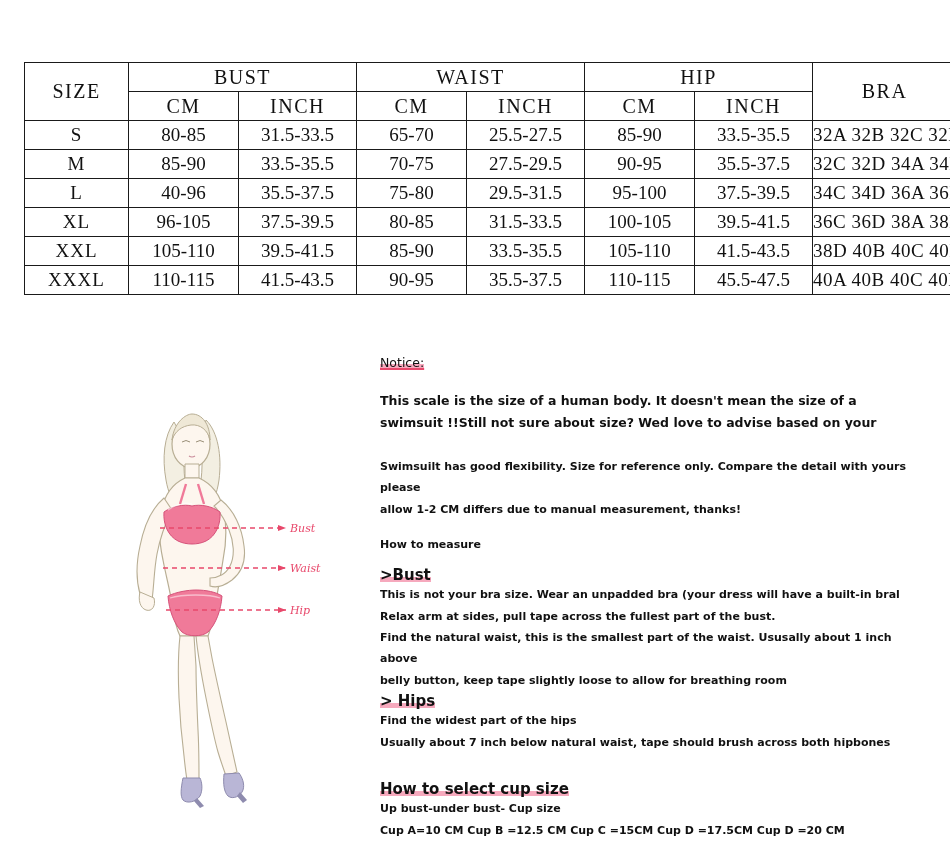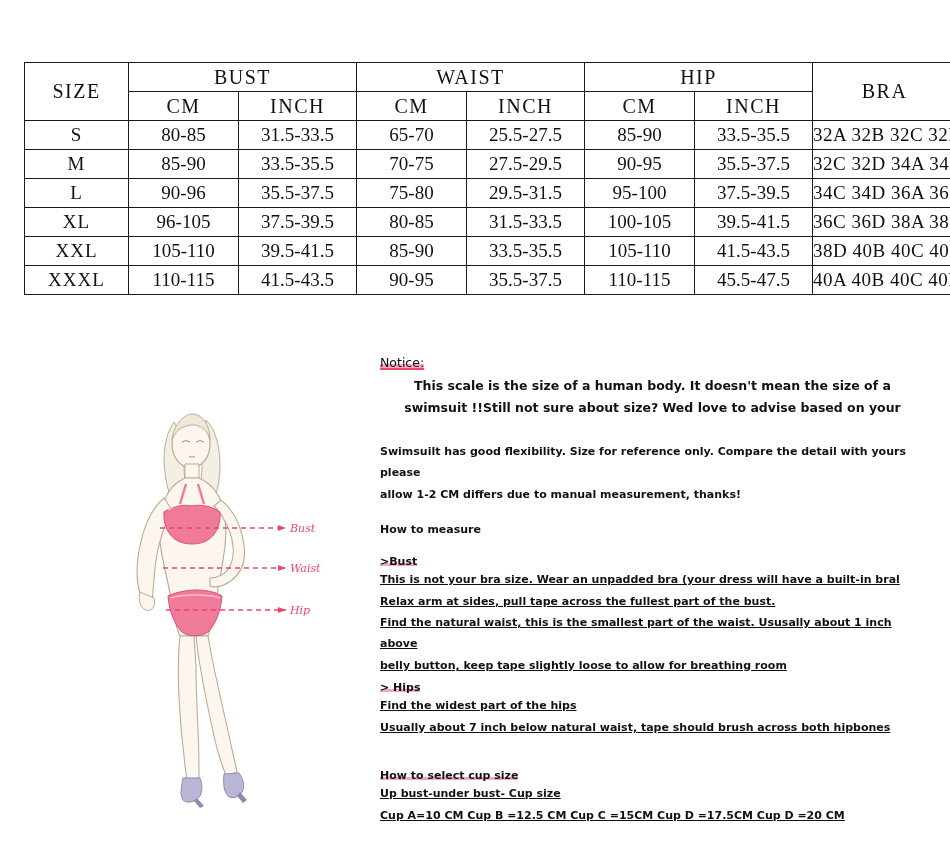--- a/index.html
+++ b/index.html
@@ -96,45 +96,43 @@
     display: inline-block;
     text-decoration: underline;
     text-decoration-color: #e8486b;
     text-decoration-thickness: 2px;
     background: linear-gradient(transparent 62%, #f6a9bd 62%, #f6a9bd 86%, transparent 86%);
   }
   .notes .big {
     font-size: 12.5px;
     font-weight: bold;
     line-height: 1.75;
-    margin-top: 4px;
-    text-align: center;
+    margin-top: 19px;
   }
   .notes .para {
     font-size: 11px;
     font-weight: bold;
     line-height: 1.95;
     margin-top: 22px;
   }
   .notes .lbl {
     font-size: 11px;
     font-weight: bold;
     margin-top: 18px;
   }
   .notes .sub-hl {
-    font-size: 11px;
+    font-size: 15px;
     font-weight: bold;
     display: inline-block;
     background: linear-gradient(transparent 60%, #f6a9bd 60%, #f6a9bd 88%, transparent 88%);
   }
   .notes .line {
     font-size: 11px;
     font-weight: bold;
     line-height: 1.95;
-    text-decoration: underline;
   }
   .notes .gap { margin-top: 14px; }
   .notes .gap-lg { margin-top: 26px; }
 </style>
 </head>
 <body>
 
 <div class="table-wrap">
   <table class="size-table">
     <colgroup>
@@ -180,21 +178,21 @@
         <td>85-90</td>
         <td>33.5-35.5</td>
         <td>70-75</td>
         <td>27.5-29.5</td>
         <td>90-95</td>
         <td>35.5-37.5</td>
         <td class="bra-cell">32C 32D 34A 34B</td>
       </tr>
       <tr>
         <td class="size-label">L</td>
-        <td>90-96</td>
+        <td>40-96</td>
         <td>35.5-37.5</td>
         <td>75-80</td>
         <td>29.5-31.5</td>
         <td>95-100</td>
         <td>37.5-39.5</td>
         <td class="bra-cell">34C 34D 36A 36B</td>
       </tr>
       <tr>
         <td class="size-label">XL</td>
         <td>96-105</td>

